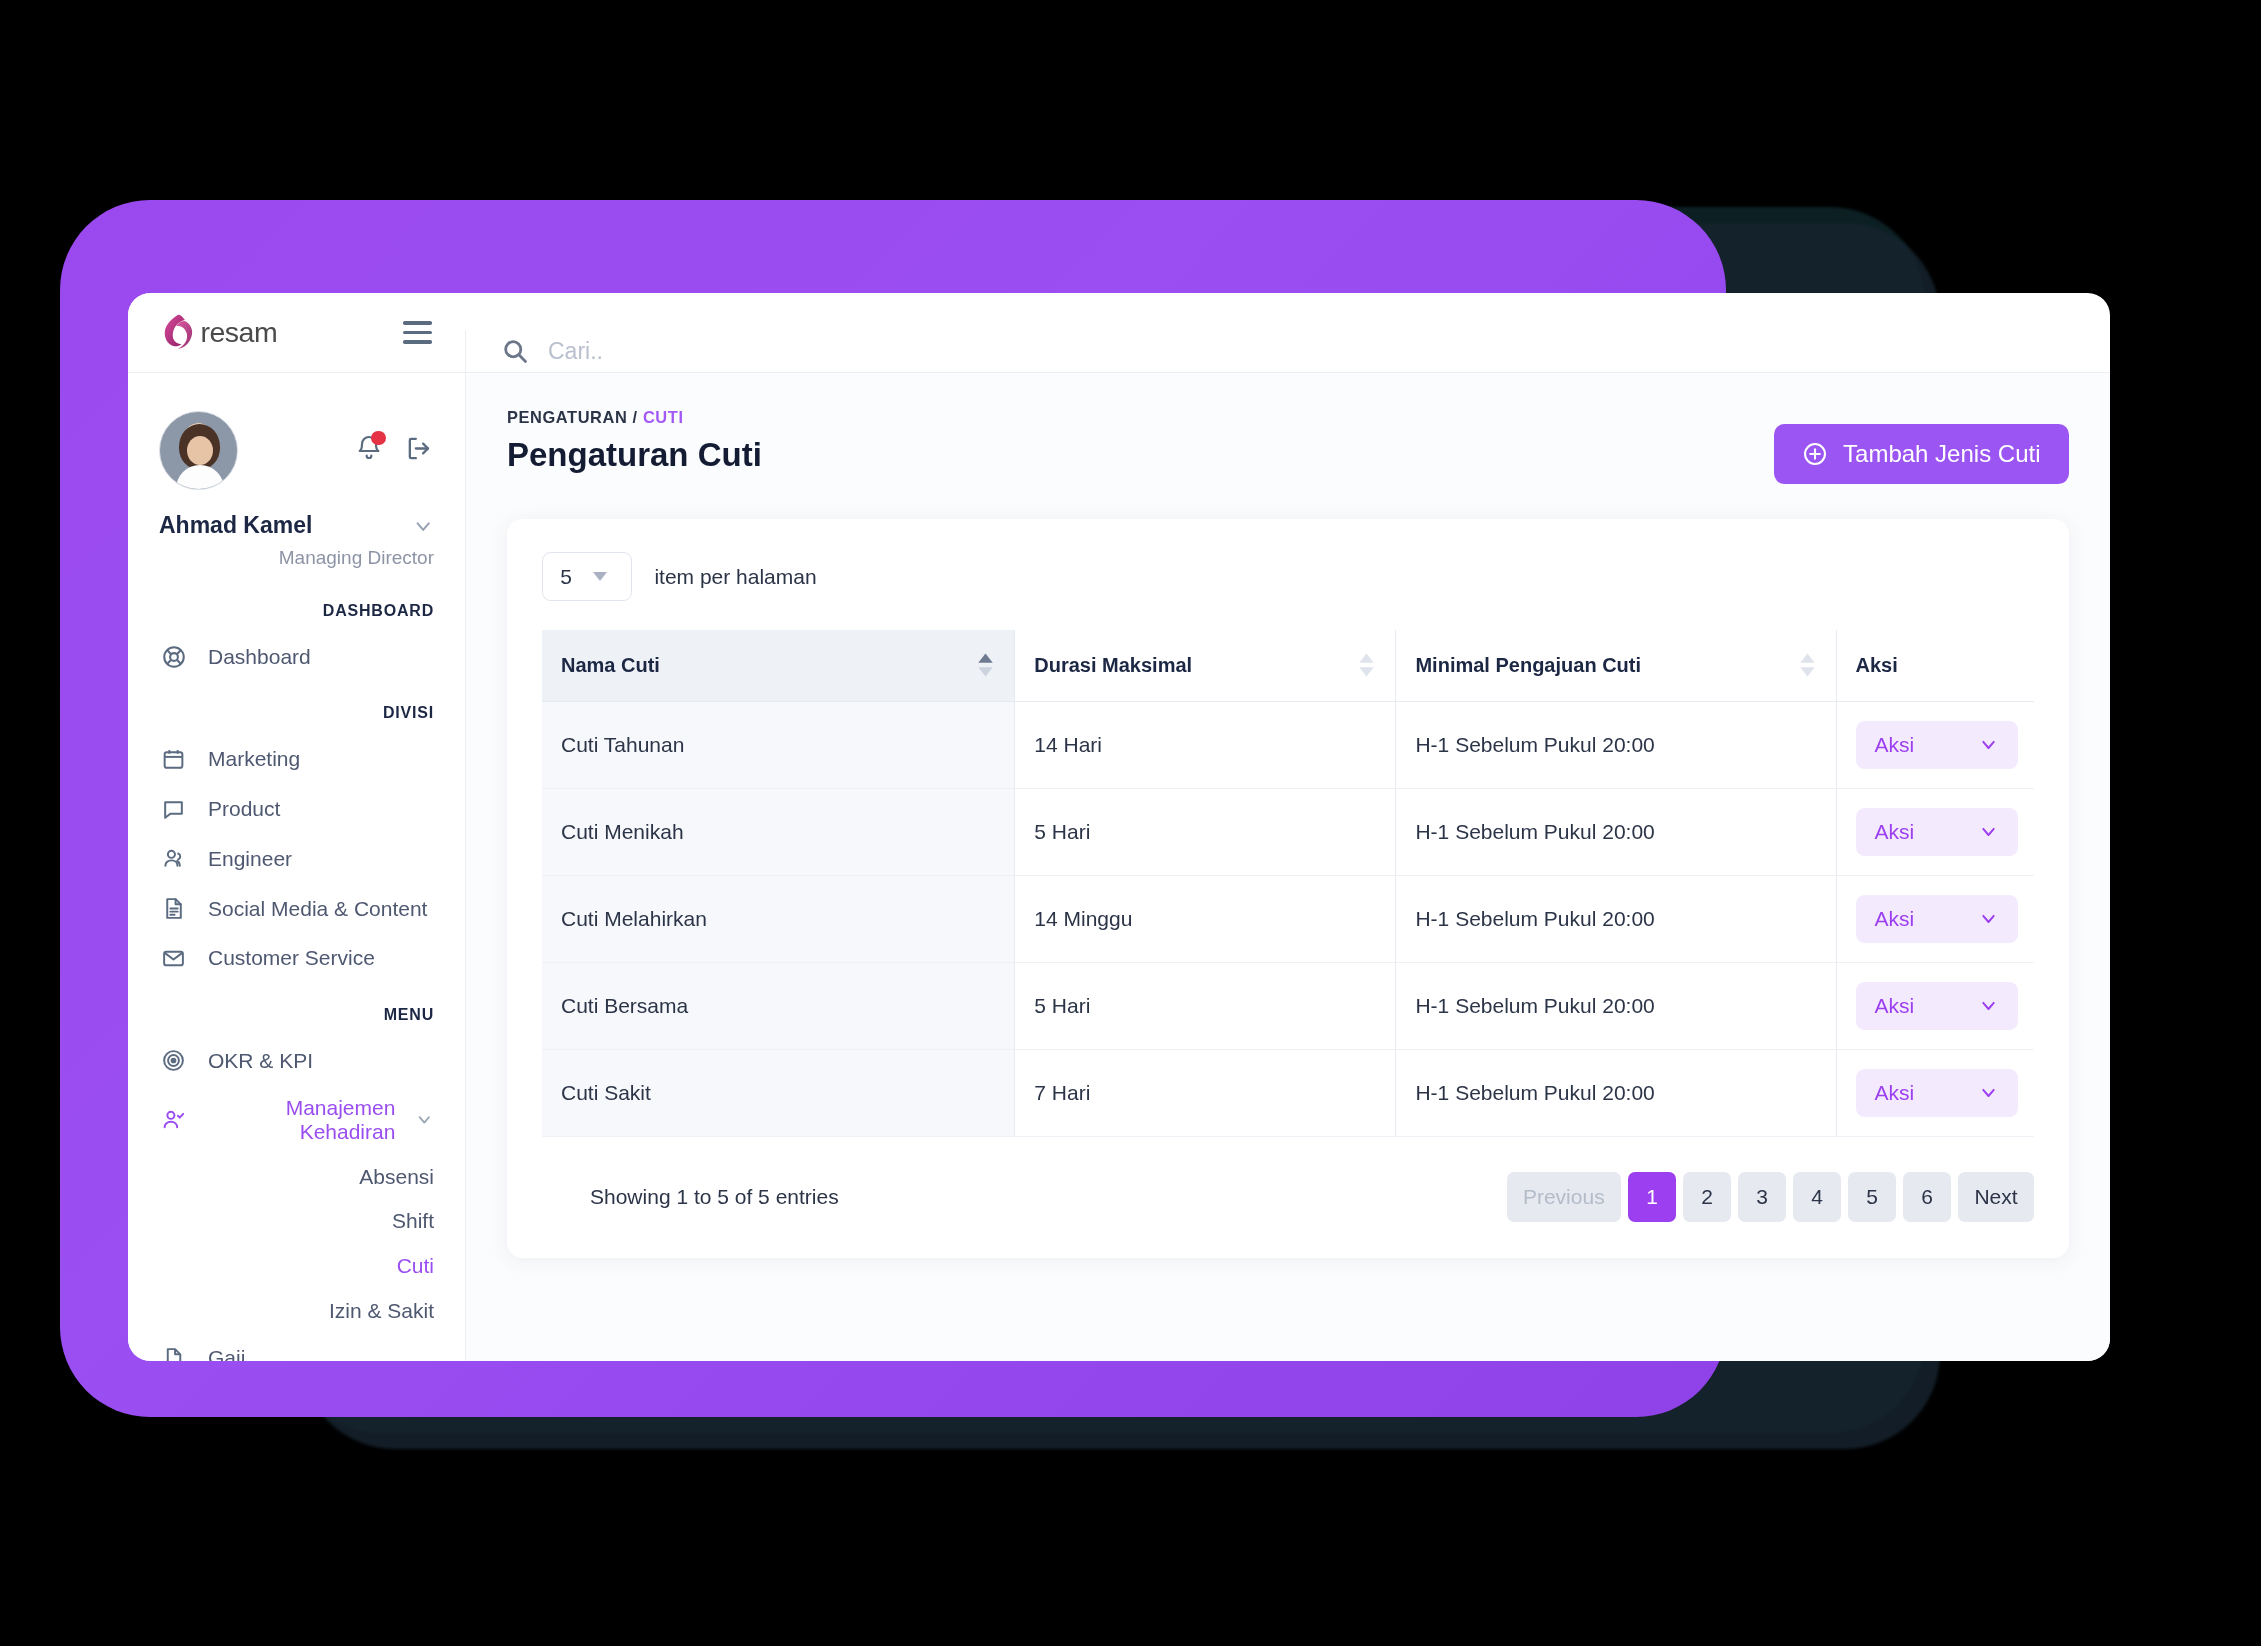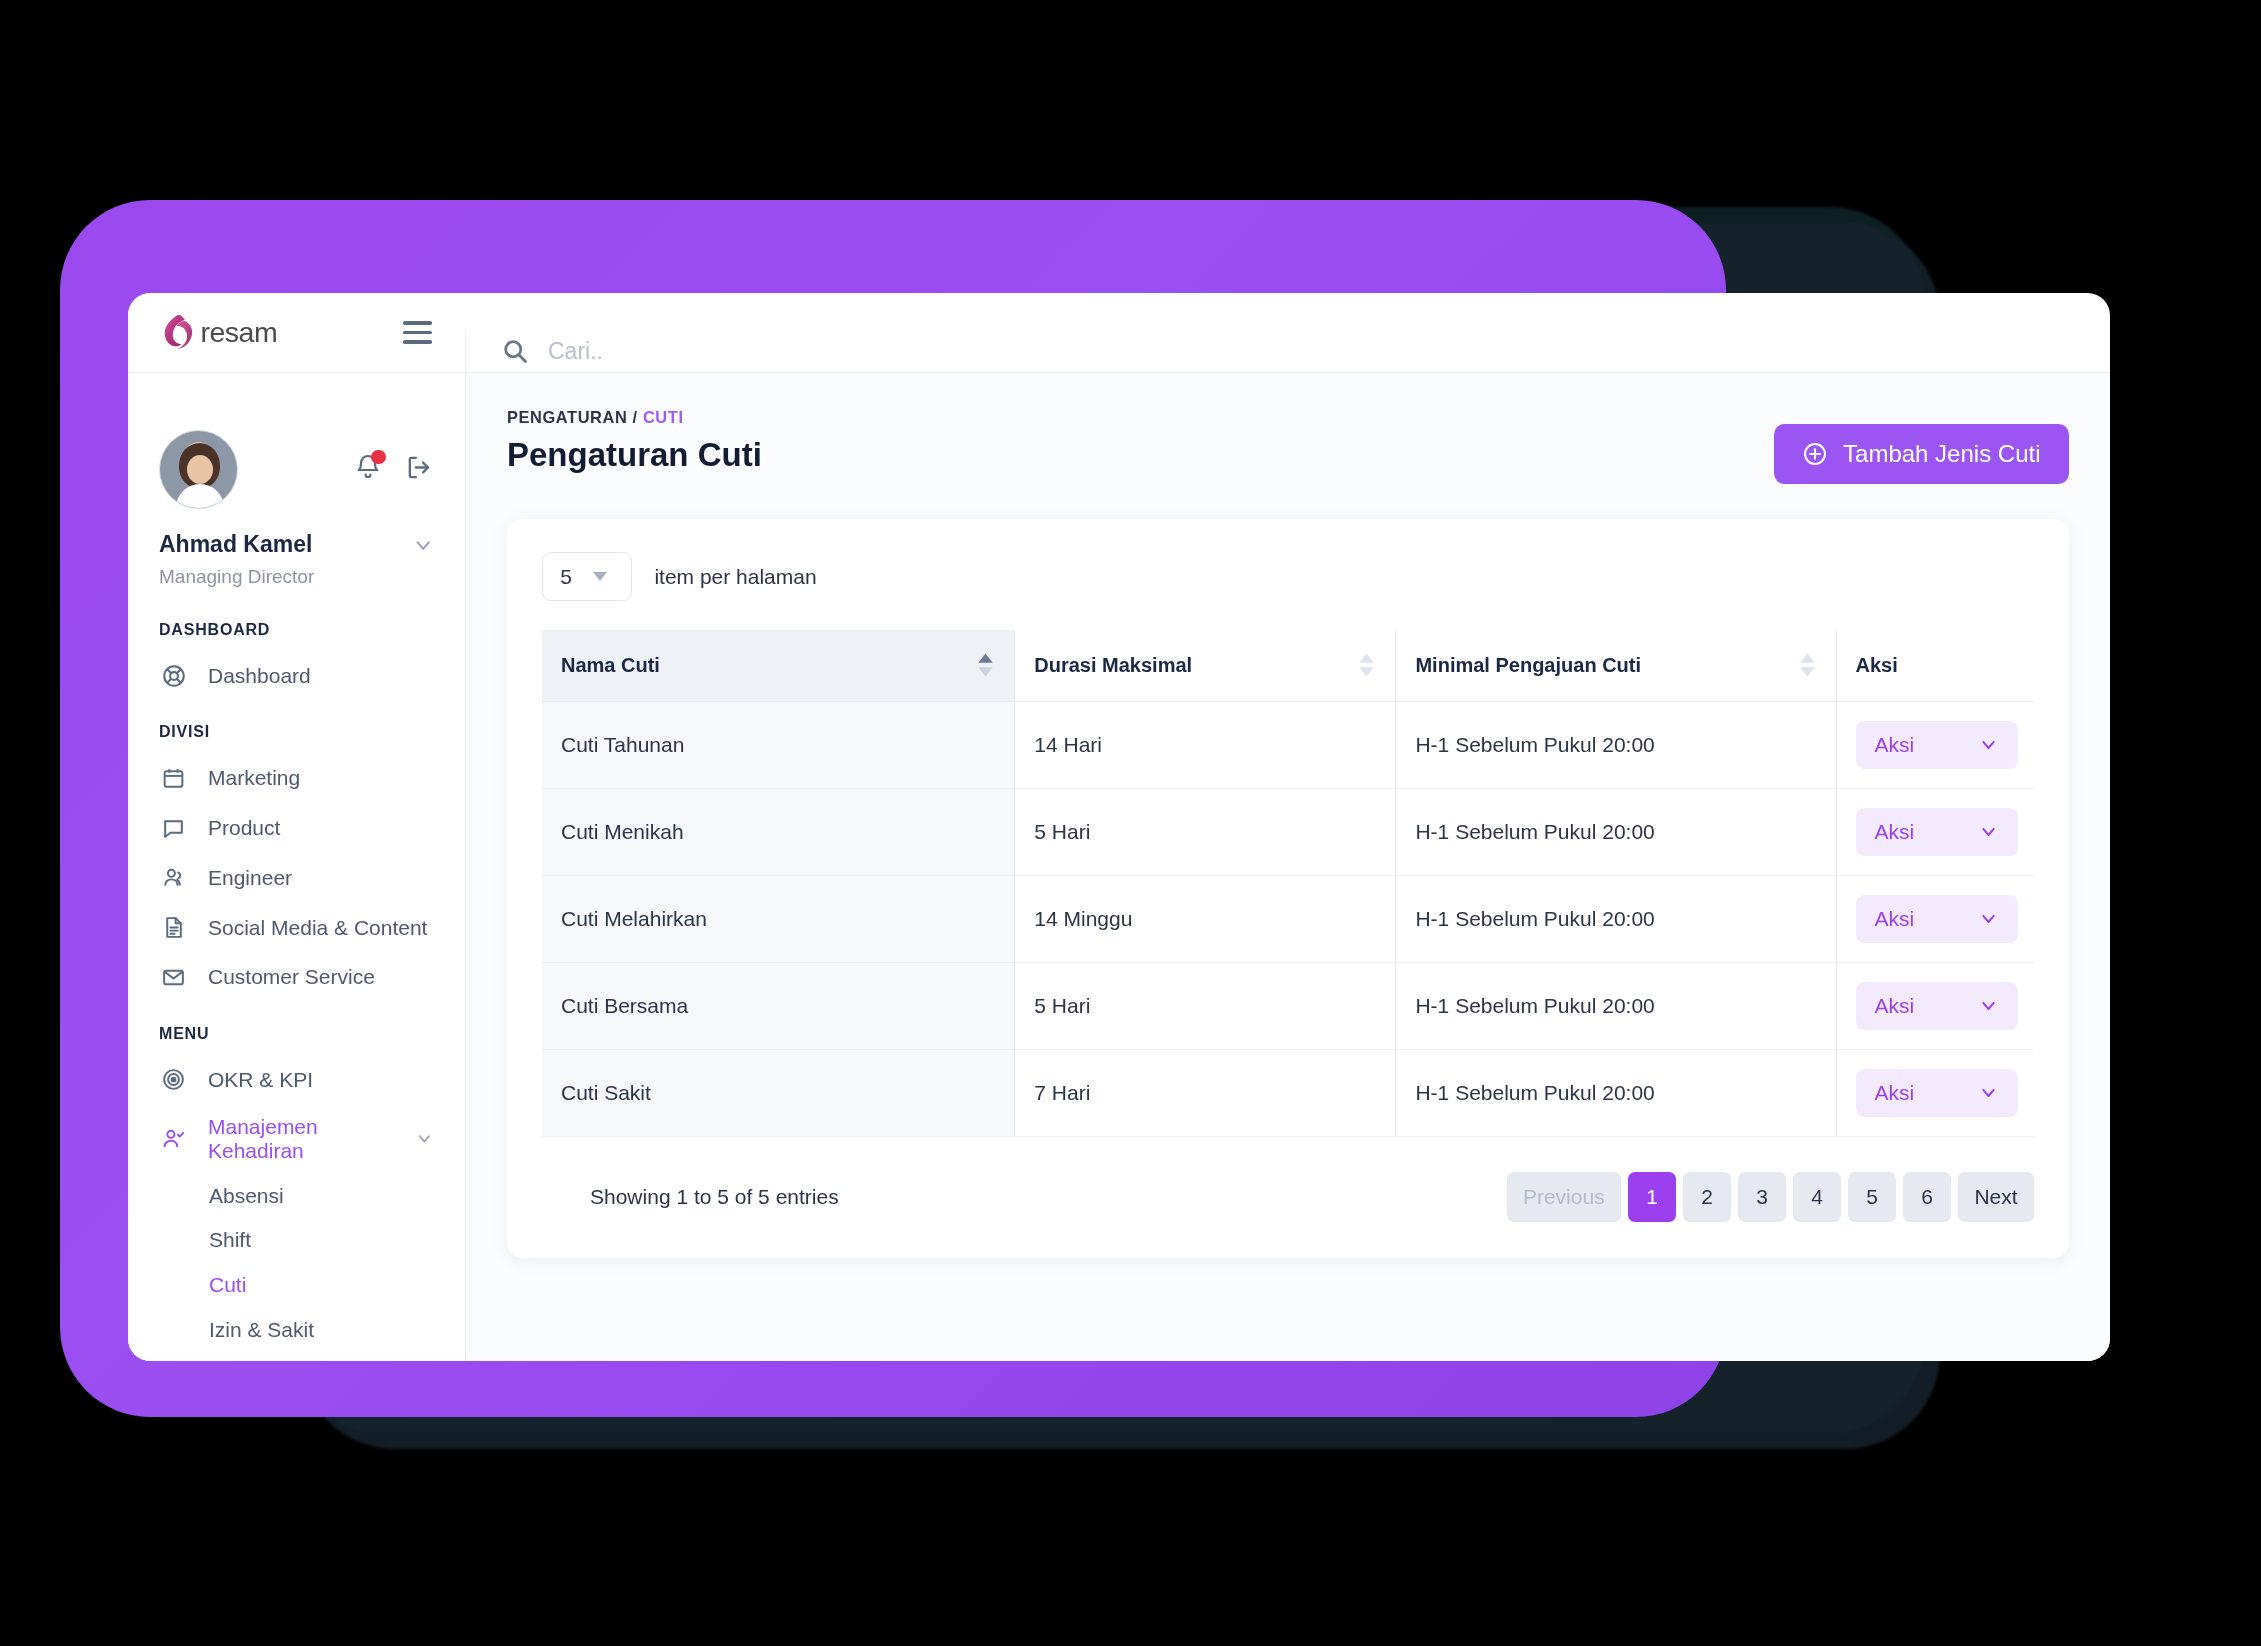--- a/index.html
+++ b/index.html
@@ -78,23 +78,24 @@
   .search-input::placeholder { color:#b9c0ce; }
 
   
   .body-split { flex:1; display:flex; min-height:0; }
 
   
   .sidebar {
     width: 337px; flex:0 0 337px;
     background:#fff;
     border-top: 0.9px solid #eceef3;
-    padding: 57px 0 0 0;
+    padding: 38px 0 0 0;
     overflow:hidden;
     position:relative;
+    text-align:right;
   }
   .profile { padding: 0 31px; }
   .profile-row { display:flex; align-items:flex-start; justify-content:space-between; }
   .avatar {
     width:79px; height:79px; border-radius:50%;
     background: radial-gradient(circle at 50% 34%, #e9cdb6 0 23%, #8c98a8 24% 100%);
     position:relative; overflow:hidden;
     border: 0.9px solid #d6dae2;
   }
   .avatar::before{

